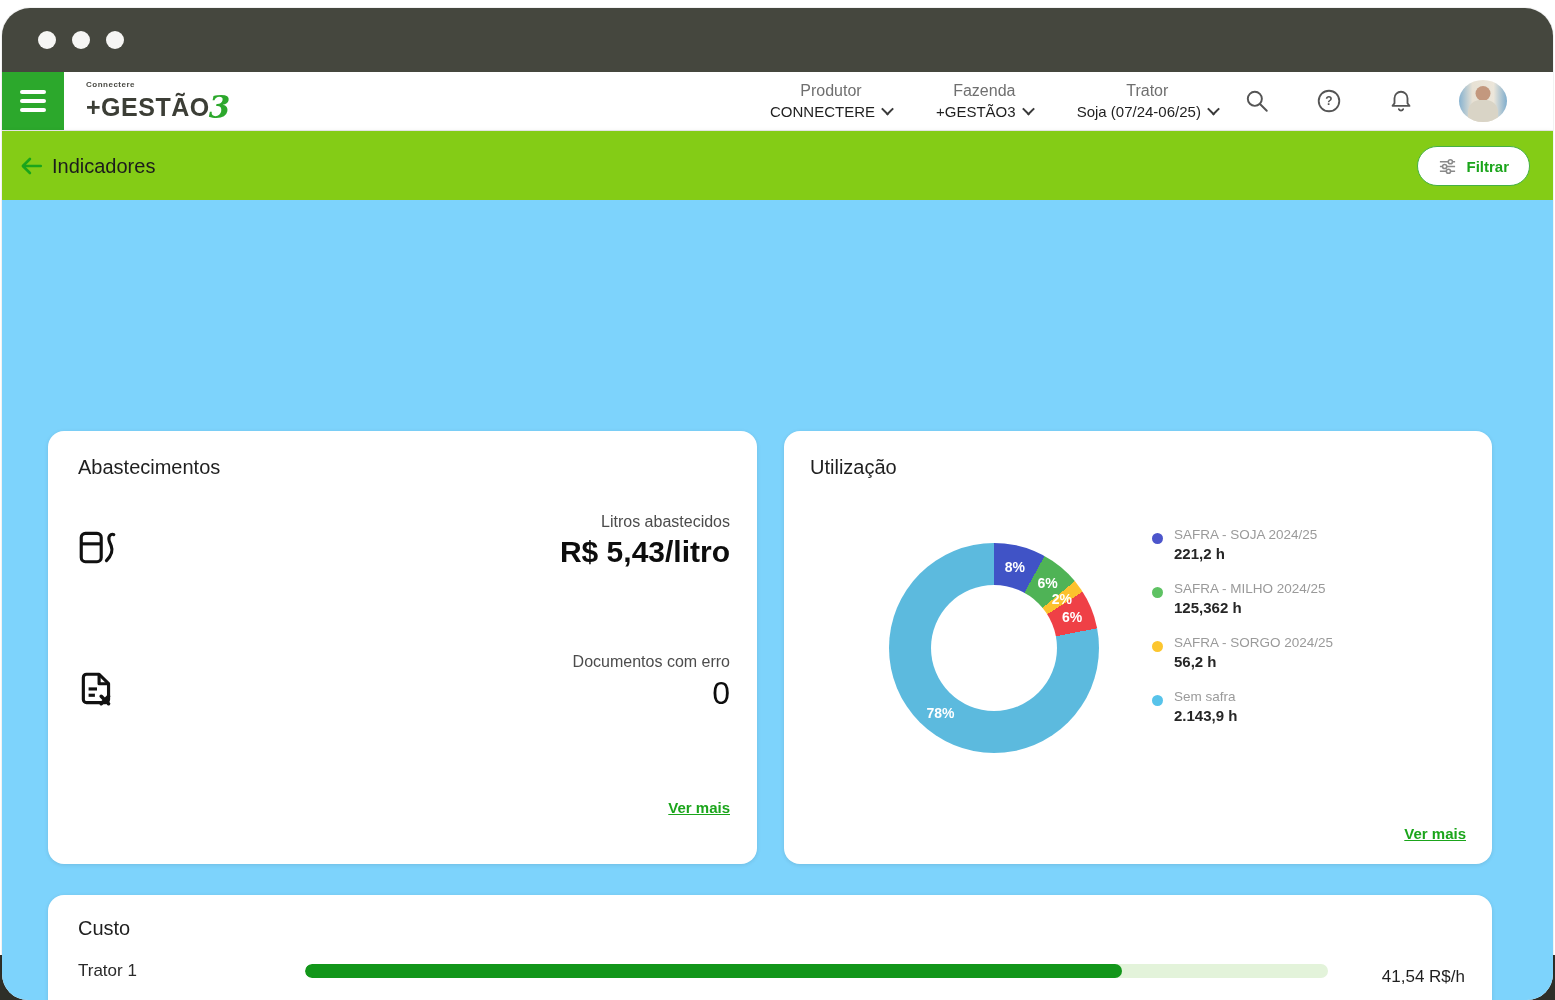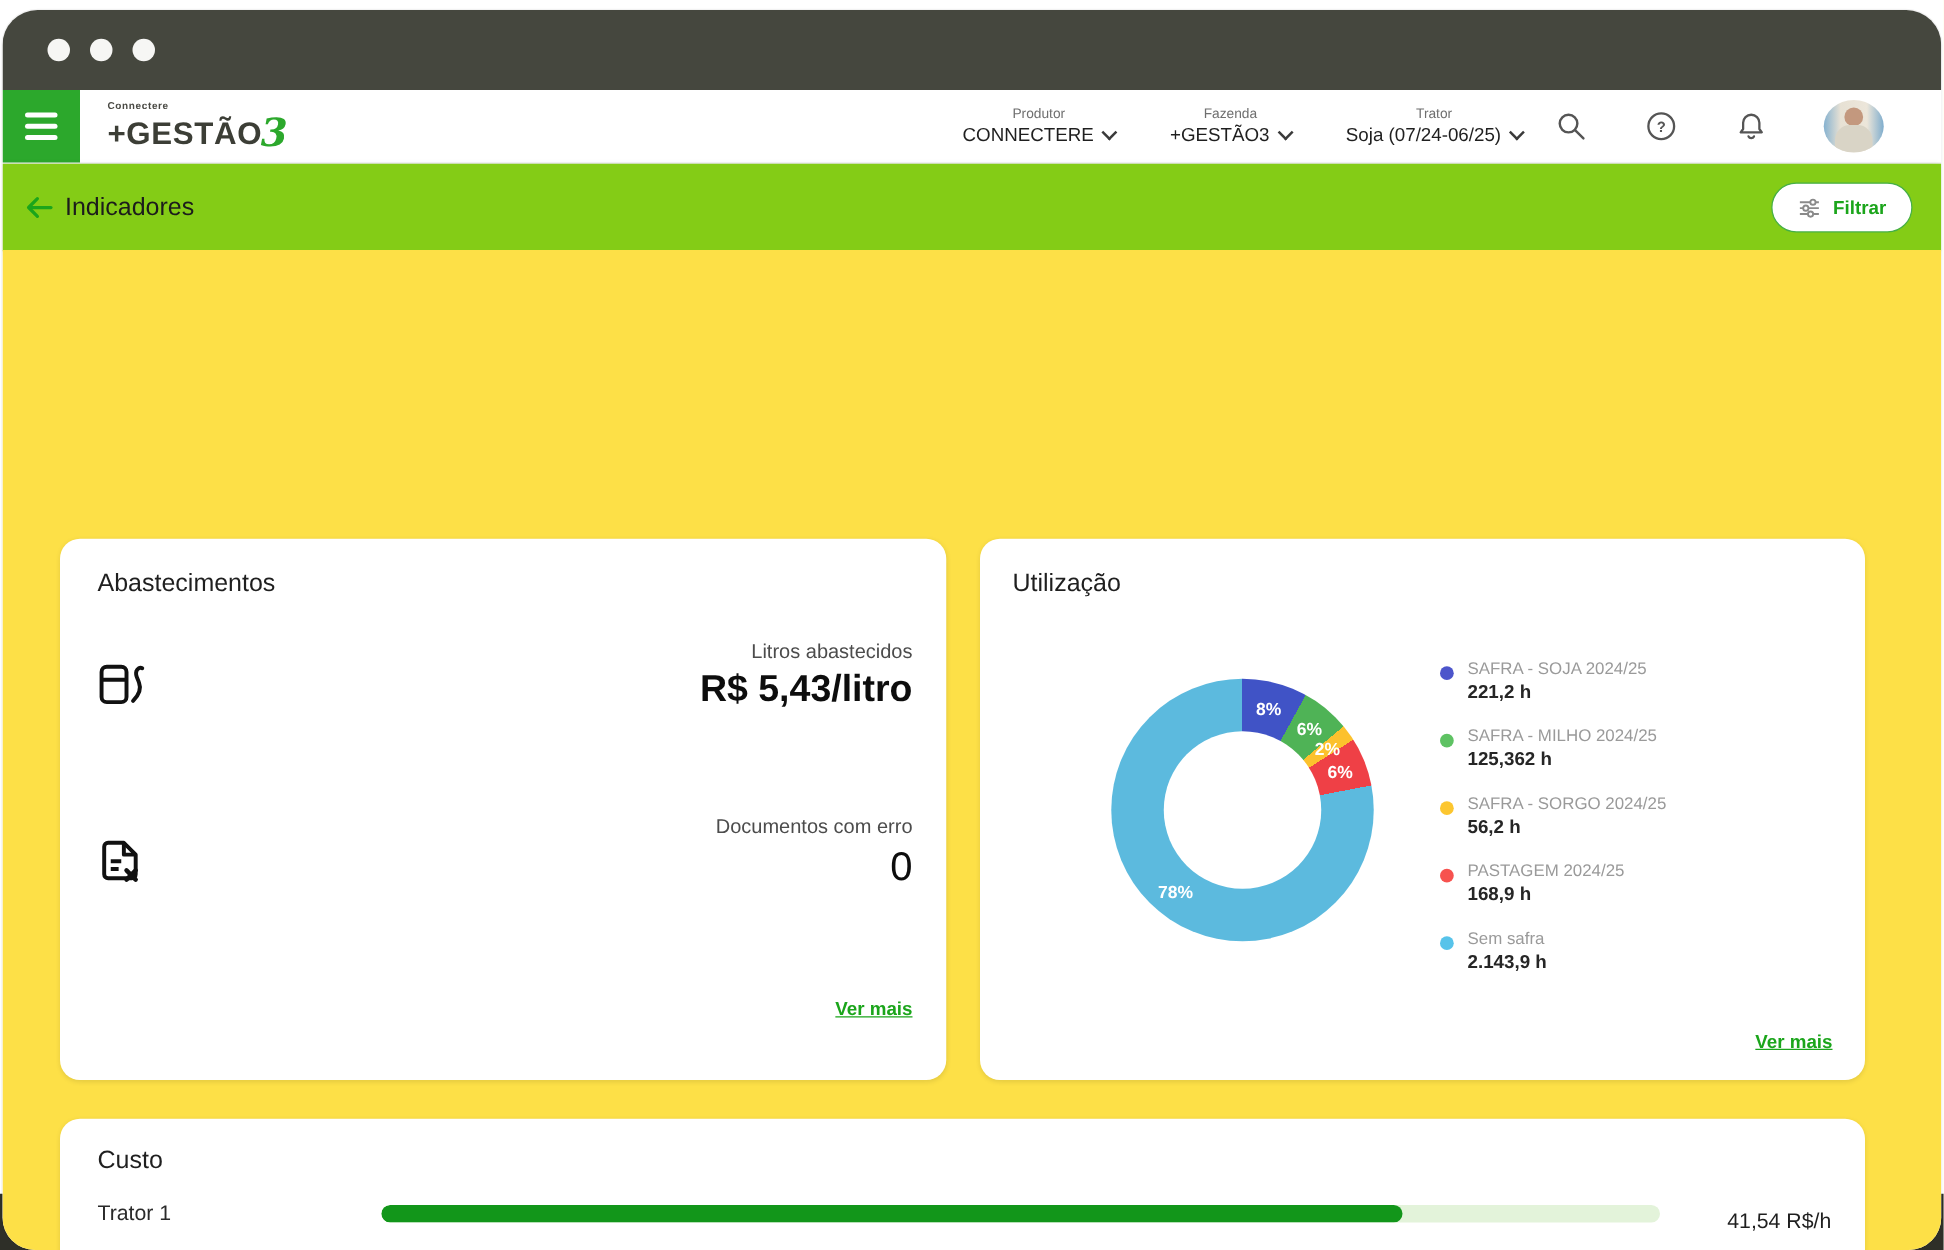--- a/index.html
+++ b/index.html
@@ -17,42 +17,42 @@
   .hamburger{width:62px;height:58px;background:#2ca82c;display:flex;flex-direction:column;
     align-items:center;justify-content:center;gap:5px;cursor:pointer;flex:0 0 auto;}
   .hamburger span{display:block;width:26px;height:4px;border-radius:2px;background:#ffffff;}
   .logo{margin-left:22px;line-height:1;}
   .logo .small{font-size:8px;letter-spacing:.5px;color:#4a4a44;font-weight:700;margin-bottom:1px;}
   .logo .main{font-size:25px;font-weight:700;color:#3c3e36;letter-spacing:.5px;display:inline-block;}
   .logo .three{font-family:"DejaVu Serif", serif;font-style:italic;font-weight:700;font-size:31px;
     color:#2ca82c;display:inline-block;transform:translateY(2px);margin-left:-1px;}
   .navgroup{position:absolute;left:768px;top:0;height:100%;display:flex;align-items:center;gap:44px;}
   .navitem{text-align:center;cursor:pointer;}
-  .navitem .lbl{font-size:11px;color:#6f6f6f;margin-bottom:3px;}
+  .navitem .lbl{font-size:16px;color:#6f6f6f;margin-bottom:3px;}
   .navitem .val{font-size:15px;color:#1f1f1f;font-weight:500;display:flex;align-items:center;justify-content:center;}
   .chev{display:inline-block;width:7px;height:7px;border-right:2px solid #3a3a3a;border-bottom:2px solid #3a3a3a;
     transform:rotate(45deg) translate(-1px,-1px);margin-left:8px;margin-bottom:2px;}
   .icongroup{position:absolute;right:46px;top:0;height:100%;display:flex;align-items:center;gap:44px;}
   .hicon{width:28px;height:28px;display:flex;align-items:center;justify-content:center;cursor:pointer;}
   .avatar{width:48px;height:42px;border-radius:50%;cursor:pointer;overflow:hidden;position:relative;
     background:linear-gradient(90deg,#86b2d0 0%,#e7e1d4 28%,#ece6da 72%,#7fadcd 100%);}
   .avatar::before{content:"";position:absolute;left:50%;top:6px;transform:translateX(-50%);
     width:15px;height:15px;border-radius:50%;background:#c3987e;}
   .avatar::after{content:"";position:absolute;left:50%;top:20px;transform:translateX(-50%);
     width:30px;height:22px;border-radius:12px 12px 0 0;background:#d9d4c6;}
   
   .toolbar{height:70px;background:#84cc16;display:flex;align-items:center;position:relative;
     box-shadow:0 2px 6px rgba(0,0,0,.12);}
   .back{margin-left:14px;width:30px;height:30px;display:flex;align-items:center;justify-content:center;cursor:pointer;}
   .page-title{margin-left:6px;font-size:20px;font-weight:500;color:#1c1c1c;}
   .filter-btn{position:absolute;right:23px;top:50%;transform:translateY(-50%);height:38px;padding:0 20px;
     border:1.5px solid #45b045;border-radius:20px;background:#fff;display:flex;align-items:center;gap:9px;cursor:pointer;}
   .filter-btn .txt{color:#1ba51b;font-size:15px;font-weight:700;}
   
-  .content{position:absolute;left:0;right:0;top:192px;bottom:0;background:#fde047;}
+  .content{position:absolute;left:0;right:0;top:192px;bottom:0;background:#7dd3fc;}
   .card{position:absolute;background:#ffffff;border-radius:16px;box-shadow:0 1px 4px rgba(0,0,0,.10);}
   .card-title{font-size:20px;font-weight:500;color:#1f1f1f;}
   .vermais{color:#1ba51b;font-size:15px;font-weight:700;text-decoration:underline;cursor:pointer;}
   
   #card-abast{left:46px;top:231px;width:709px;height:433px;}
   #card-abast .card-title{position:absolute;left:30px;top:25px;}
   .metric-label{position:absolute;right:27px;font-size:16px;color:#4c4c4c;}
   .metric-value{position:absolute;right:27px;font-size:30px;font-weight:700;color:#0d0d0d;}
   .metric-value.plain{font-weight:400;font-size:32px;}
   .m-icon{position:absolute;left:28px;width:42px;height:42px;}
@@ -218,25 +218,20 @@
             <span class="ldot" style="background: rgb(94, 194, 99);"></span>
             <div class="llabel">SAFRA - MILHO 2024/25</div>
             <div class="lvalue">125,362 h</div>
           </div>
           <div class="legend-item">
             <span class="ldot" style="background: rgb(252, 198, 47);"></span>
             <div class="llabel">SAFRA - SORGO 2024/25</div>
             <div class="lvalue">56,2 h</div>
           </div>
           <div class="legend-item">
-            <span class="ldot" style="background: rgb(247, 82, 79);"></span>
-            <div class="llabel">PASTAGEM 2024/25</div>
-            <div class="lvalue">168,9 h</div>
-          </div>
-          <div class="legend-item">
             <span class="ldot" style="background: rgb(87, 195, 234);"></span>
             <div class="llabel">Sem safra</div>
             <div class="lvalue">2.143,9 h</div>
           </div>
         </div>
       <a class="vermais">Ver mais</a>
     </div>
 
     <div class="card" id="card-custo">
       <div class="card-title">Custo</div>

